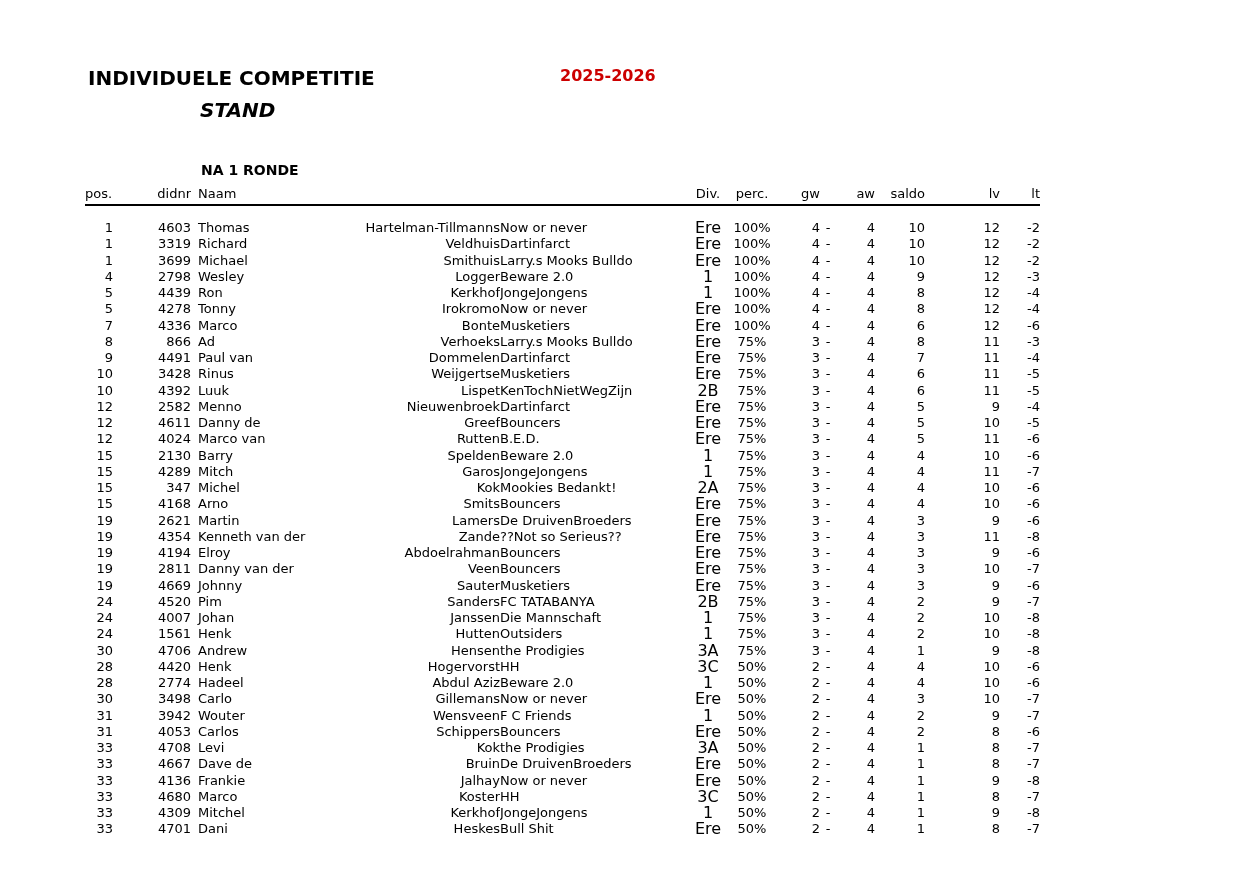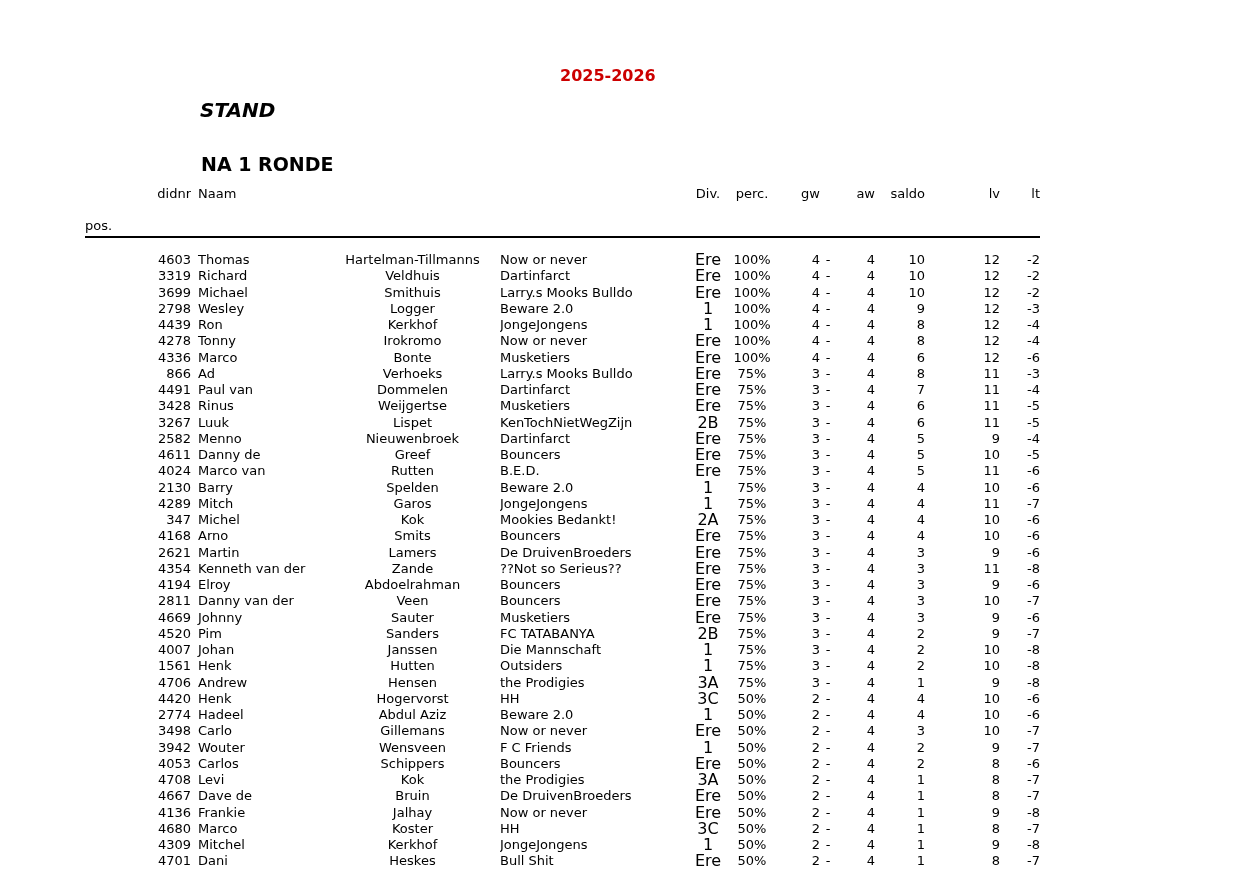--- a/index.html
+++ b/index.html
@@ -17,60 +17,61 @@
   }
   .season {
     position: absolute; left: 560px; top: 66px;
     font-size: 16px; font-weight: bold;
   }
   .title-stand {
     position: absolute; left: 200px; top: 98px;
     font-size: 20px; font-weight: bold; font-style: italic;
   }
   .round-label {
-    position: absolute; left: 201px; top: 153px;
-    font-size: 19px; font-weight: bold;
+    position: absolute; left: 201px; top: 162px;
+    font-size: 14px; font-weight: bold;
   }
 
   .table {
     position: absolute; left: 85px; top: 186px; width: 955px;
     font-size: 13px;
   }
   .thead {
     display: flex;
     line-height: 16px;
     border-bottom: 2px solid #000000;
     padding-bottom: 2px;
   }
   .tbody { margin-top: 14px; }
   .row { display: flex; height: 16.25px; line-height: 16.25px; white-space: nowrap; }
 
   .cell { display: block; overflow: hidden; }
-  .c-pos   { width: 28px;  text-align: right; margin-top: 32px; }
+  .c-pos   { width: 28px;  text-align: right; }
   .c-didnr { width: 78px;  text-align: right; }
   .c-first { width: 134px; text-align: left; padding-left: 7px; }
-  .c-last  { width: 175px; text-align: center; }
+  .c-last  { width: 175px; text-align: right; }
   .c-team  { width: 190px; text-align: left; }
   .c-div   { width: 36px;  text-align: center; font-size: 16px; }
   .c-perc  { width: 52px;  text-align: center; }
   .c-gw    { width: 42px;  text-align: right; }
   .c-dash  { width: 16px;  text-align: center; }
   .c-aw    { width: 39px;  text-align: right; }
   .c-saldo { width: 50px;  text-align: right; }
   .c-lv    { width: 75px;  text-align: right; }
   .c-lt    { width: 40px;  text-align: right; }
 
   .thead .c-pos { text-align: left; }
   .thead .c-div { font-size: 13px; }
 </style>
 </head>
 <body>
 
 <div class="page" style="color: rgb(0, 0, 0);">
 
+  <div class="title-main">INDIVIDUELE COMPETITIE</div>
   <div class="season" style="color: rgb(204, 0, 0);">2025-2026</div>
   <div class="title-stand">STAND</div>
   <div class="round-label">NA 1 RONDE</div>
 
   <div class="table">
     <div class="thead">
       <span class="cell c-pos">pos.</span>
       <span class="cell c-didnr">didnr</span>
       <span class="cell c-first">Naam</span>
       <span class="cell c-last"></span>
@@ -230,21 +231,21 @@
           <span class="cell c-perc">75%</span>
           <span class="cell c-gw">3</span>
           <span class="cell c-dash">-</span>
           <span class="cell c-aw">4</span>
           <span class="cell c-saldo">6</span>
           <span class="cell c-lv">11</span>
           <span class="cell c-lt">-5</span>
         </div>
         <div class="row">
           <span class="cell c-pos">10</span>
-          <span class="cell c-didnr">3267</span>
+          <span class="cell c-didnr">4392</span>
           <span class="cell c-first">Luuk</span>
           <span class="cell c-last">Lispet</span>
           <span class="cell c-team">KenTochNietWegZijn</span>
           <span class="cell c-div">2B</span>
           <span class="cell c-perc">75%</span>
           <span class="cell c-gw">3</span>
           <span class="cell c-dash">-</span>
           <span class="cell c-aw">4</span>
           <span class="cell c-saldo">6</span>
           <span class="cell c-lv">11</span>

